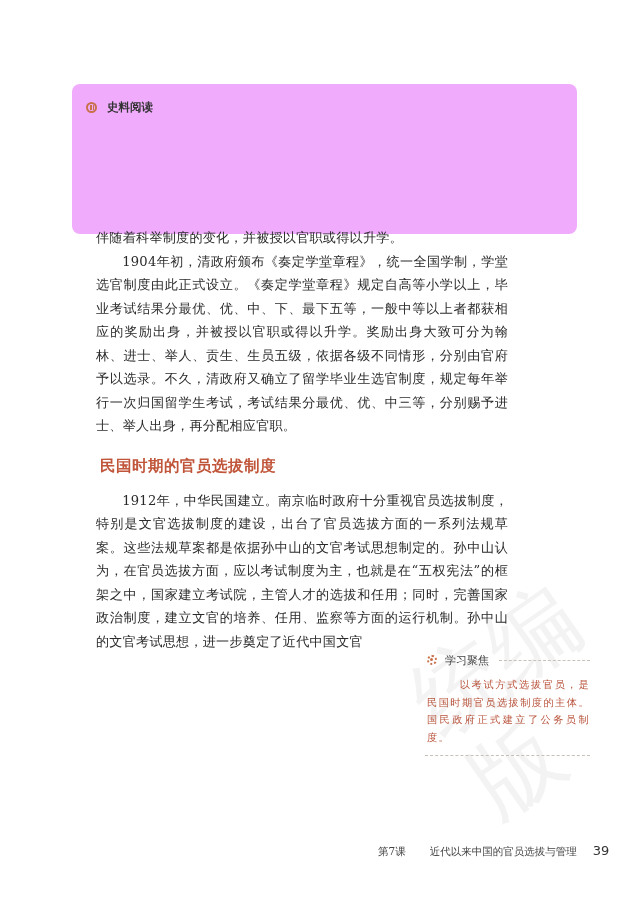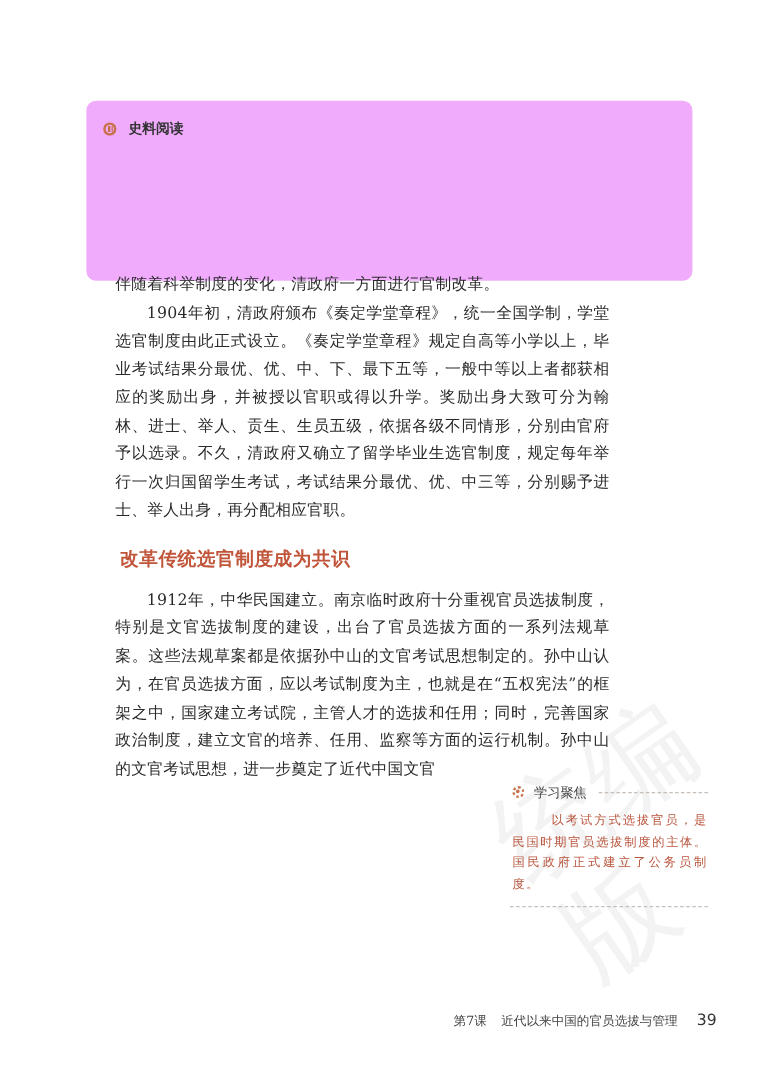--- a/index.html
+++ b/index.html
@@ -170,42 +170,42 @@
     }
     .footer {
       position: absolute;
       left: 378px;
       top: 843px;
       display: flex;
       align-items: baseline;
       font-size: 10.5px;
       color: #444;
     }
-    .footer .lesson { margin-right: 12px; }
+    .footer .lesson { margin-right: 24px; }
     .footer .title { margin-right: 16px; }
     .footer .page {
       font-family: "DejaVu Sans", "Liberation Sans", sans-serif;
       font-size: 13px;
       color: #333;
     }
   </style>
 </head>
 <body>
 
 <div class="source-box">
   <div class="source-head">
     <span class="source-icon"></span>
     <span class="source-title">史料阅读</span>
   </div>
 </div>
 
 <div class="main">
-  <p class="first">伴随着科举制度的变化，清政府一方面进行官制改革。</p>
+  <p class="first">伴随着科举制度的变化，并被授以官职或得以升学。</p>
   <p>1904年初，清政府颁布《奏定学堂章程》，统一全国学制，学堂选官制度由此正式设立。《奏定学堂章程》规定自高等小学以上，毕业考试结果分最优、优、中、下、最下五等，一般中等以上者都获相应的奖励出身，并被授以官职或得以升学。奖励出身大致可分为翰林、进士、举人、贡生、生员五级，依据各级不同情形，分别由官府予以选录。不久，清政府又确立了留学毕业生选官制度，规定每年举行一次归国留学生考试，考试结果分最优、优、中三等，分别赐予进士、举人出身，再分配相应官职。</p>
-  <div class="section-heading">改革传统选官制度成为共识</div>
+  <div class="section-heading">民国时期的官员选拔制度</div>
   <p>1912年，中华民国建立。南京临时政府十分重视官员选拔制度，特别是文官选拔制度的建设，出台了官员选拔方面的一系列法规草案。这些法规草案都是依据孙中山的文官考试思想制定的。孙中山认为，在官员选拔方面，应以考试制度为主，也就是在“五权宪法”的框架之中，国家建立考试院，主管人才的选拔和任用；同时，完善国家政治制度，建立文官的培养、任用、监察等方面的运行机制。孙中山的文官考试思想，进一步奠定了近代中国文官</p>
 </div>
 
 <div class="watermark">统编版</div>
 
 <div class="focus">
   <div class="focus-head">
     <span class="focus-icon"></span>
     <span class="focus-title">学习聚焦</span>
     <span class="focus-line"></span>

